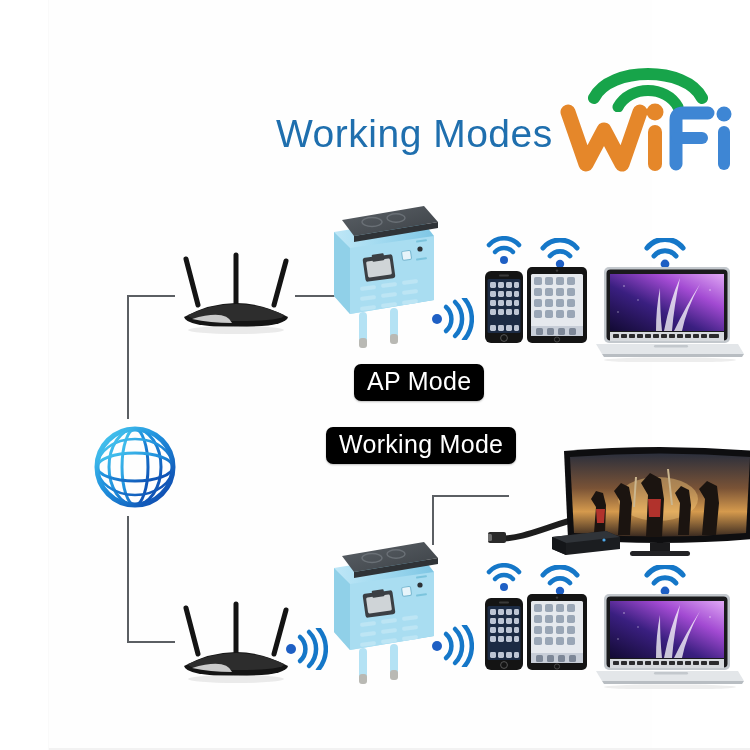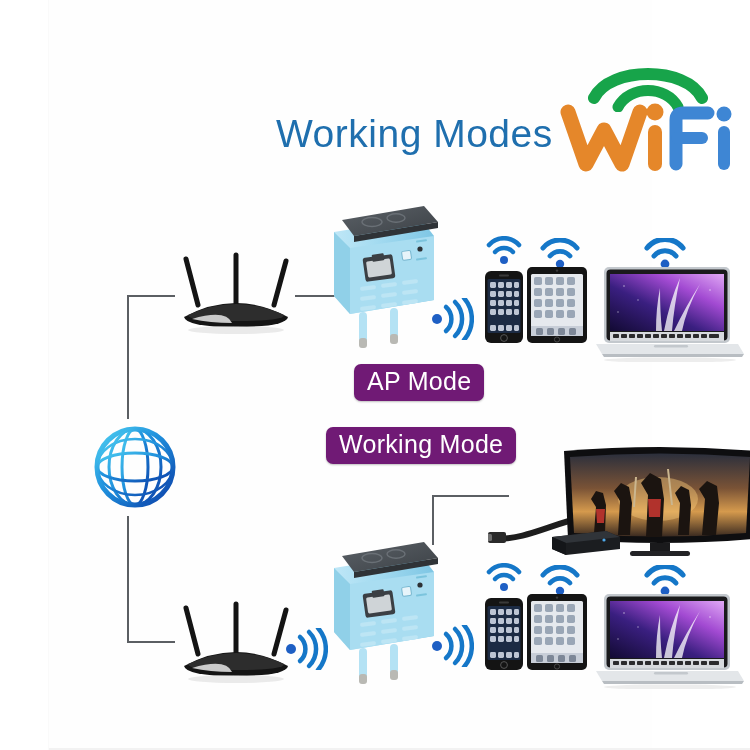--- a/index.html
+++ b/index.html
@@ -23,21 +23,21 @@
     font-weight:400;
   }
 
   
   #wifilogo{left:512px;top:52px;width:175px;height:125px;}
   #wifilogo .arcs{position:absolute;left:28px;top:0;width:120px;height:60px;}
   #wifilogo .word{position:absolute;left:0;top:48px;width:175px;height:78px;}
 
   
   .mode-label{
-    background:#701a75;
+    background:#000000;
     color:#ffffff;
     border-radius:7px;
     font-size:25px;
     padding:3px 13px 5px 13px;
     white-space:nowrap;
     box-shadow:0 1px 2px rgba(0,0,0,.25);
     letter-spacing:0.3px;
   }
   #ap-mode-label{left:306px;top:364px;}
   #repeater-mode-label{left:278px;top:427px;}

